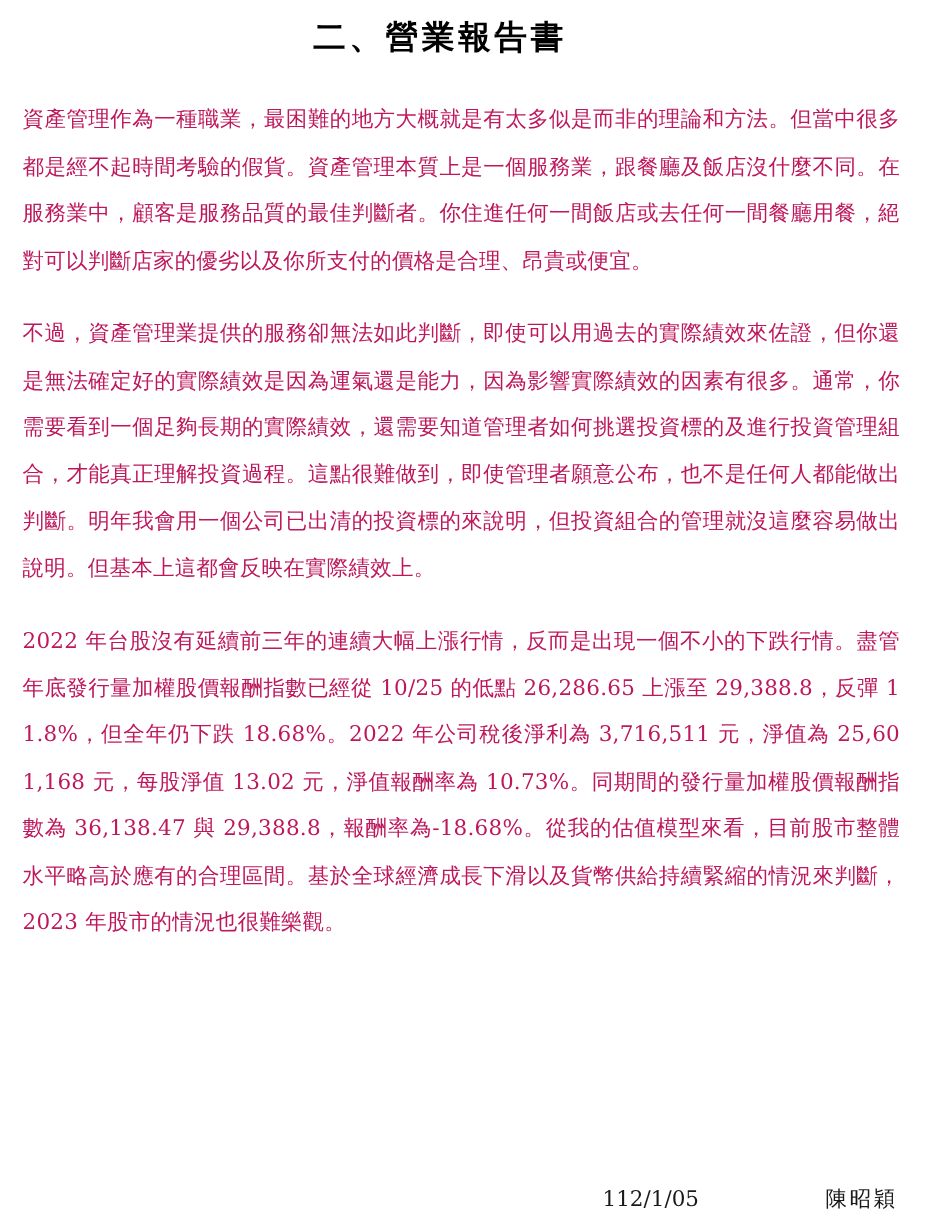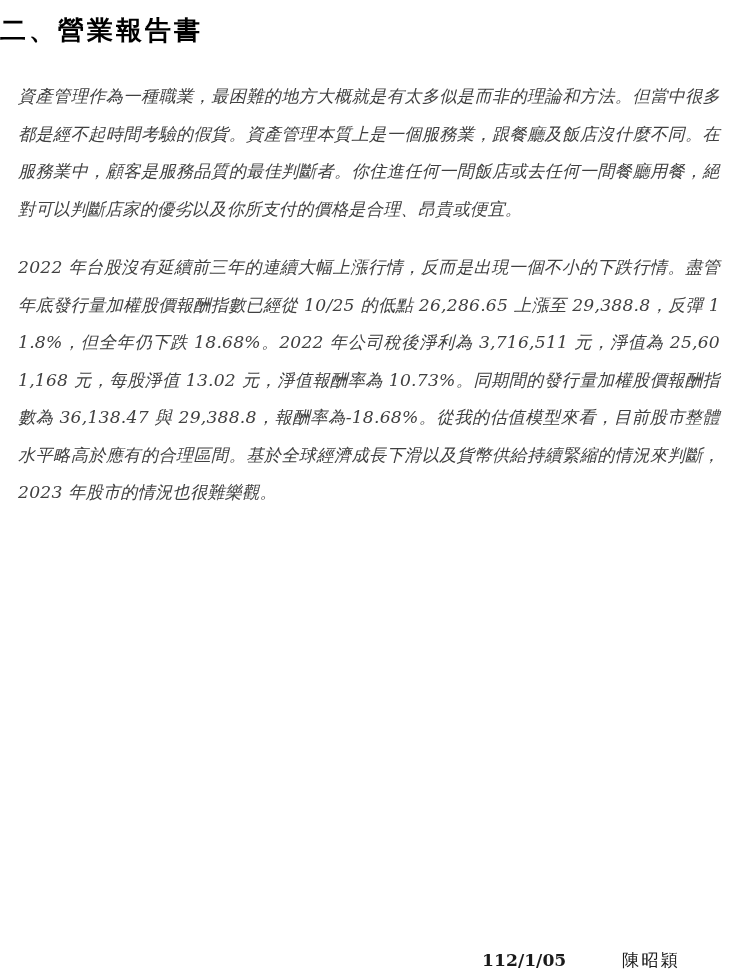--- a/index.html
+++ b/index.html
@@ -17,20 +17,21 @@
   }
   .page {
     position: relative;
     width: 740px;
     height: 977px;
     background: #ffffff;
     box-sizing: border-box;
     padding: 0;
   }
   .doc-title {
+    text-align: center;
     font-size: 26px;
     font-weight: bold;
     letter-spacing: 3px;
     margin: 0;
     padding-top: 13px;
     padding-right: 36px;
     line-height: 34px;
     color: #000000;
     font-family: "DejaVu Serif", "Liberation Serif", serif;
   }
@@ -47,23 +48,22 @@
     letter-spacing: 0.5px;
     color: #1a1a1a;
   }
   .para {
     font-size: 17.2px;
     line-height: 37.5px;
     margin: 0;
     text-align: justify;
     text-justify: inter-ideograph;
     letter-spacing: 0.2px;
-    color: #404040;
+    color: #be185d;
     word-break: break-all;
-    font-style: italic;
   }
   .para.first-para {
     padding-top: 31px;
   }
   .para + .para {
     padding-top: 21px;
   }
   .footer {
     position: absolute;
     left: 0;
@@ -76,41 +76,42 @@
     justify-content: flex-end;
     align-items: baseline;
     font-size: 17.2px;
     line-height: 26px;
   }
   .footer .date {
     display: inline-block;
     min-width: 140px;
     text-align: left;
     color: #1a1a1a;
-    font-weight: bold;
   }
   .footer .signature {
     display: inline-block;
     min-width: 96px;
+    text-align: right;
     letter-spacing: 2px;
     color: #1a1a1a;
   }
 </style>
 </head>
 <body>
 
 <div class="page">
 
   <h1 class="doc-title">二、營業報告書</h1>
 
   <div class="body-block">
 
 
     <p class="para first-para">資產管理作為一種職業，最困難的地方大概就是有太多似是而非的理論和方法。但當中很多都是經不起時間考驗的假貨。資產管理本質上是一個服務業，跟餐廳及飯店沒什麼不同。在服務業中，顧客是服務品質的最佳判斷者。你住進任何一間飯店或去任何一間餐廳用餐，絕對可以判斷店家的優劣以及你所支付的價格是合理、昂貴或便宜。</p>
 
+    <p class="para">不過，資產管理業提供的服務卻無法如此判斷，即使可以用過去的實際績效來佐證，但你還是無法確定好的實際績效是因為運氣還是能力，因為影響實際績效的因素有很多。通常，你需要看到一個足夠長期的實際績效，還需要知道管理者如何挑選投資標的及進行投資管理組合，才能真正理解投資過程。這點很難做到，即使管理者願意公布，也不是任何人都能做出判斷。明年我會用一個公司已出清的投資標的來說明，但投資組合的管理就沒這麼容易做出說明。但基本上這都會反映在實際績效上。</p>
 
 
     <p class="para">2022 年台股沒有延續前三年的連續大幅上漲行情，反而是出現一個不小的下跌行情。盡管年底發行量加權股價報酬指數已經從 10/25 的低點 26,286.65 上漲至 29,388.8，反彈 11.8%，但全年仍下跌 18.68%。2022 年公司稅後淨利為 3,716,511 元，淨值為 25,601,168 元，每股淨值 13.02 元，淨值報酬率為 10.73%。同期間的發行量加權股價報酬指數為 36,138.47 與 29,388.8，報酬率為-18.68%。從我的估值模型來看，目前股市整體水平略高於應有的合理區間。基於全球經濟成長下滑以及貨幣供給持續緊縮的情況來判斷，2023 年股市的情況也很難樂觀。</p>
 
   </div>
 
   <div class="footer">
     <span class="date">112/1/05</span>
     <span class="signature">陳昭穎</span>
   </div>

